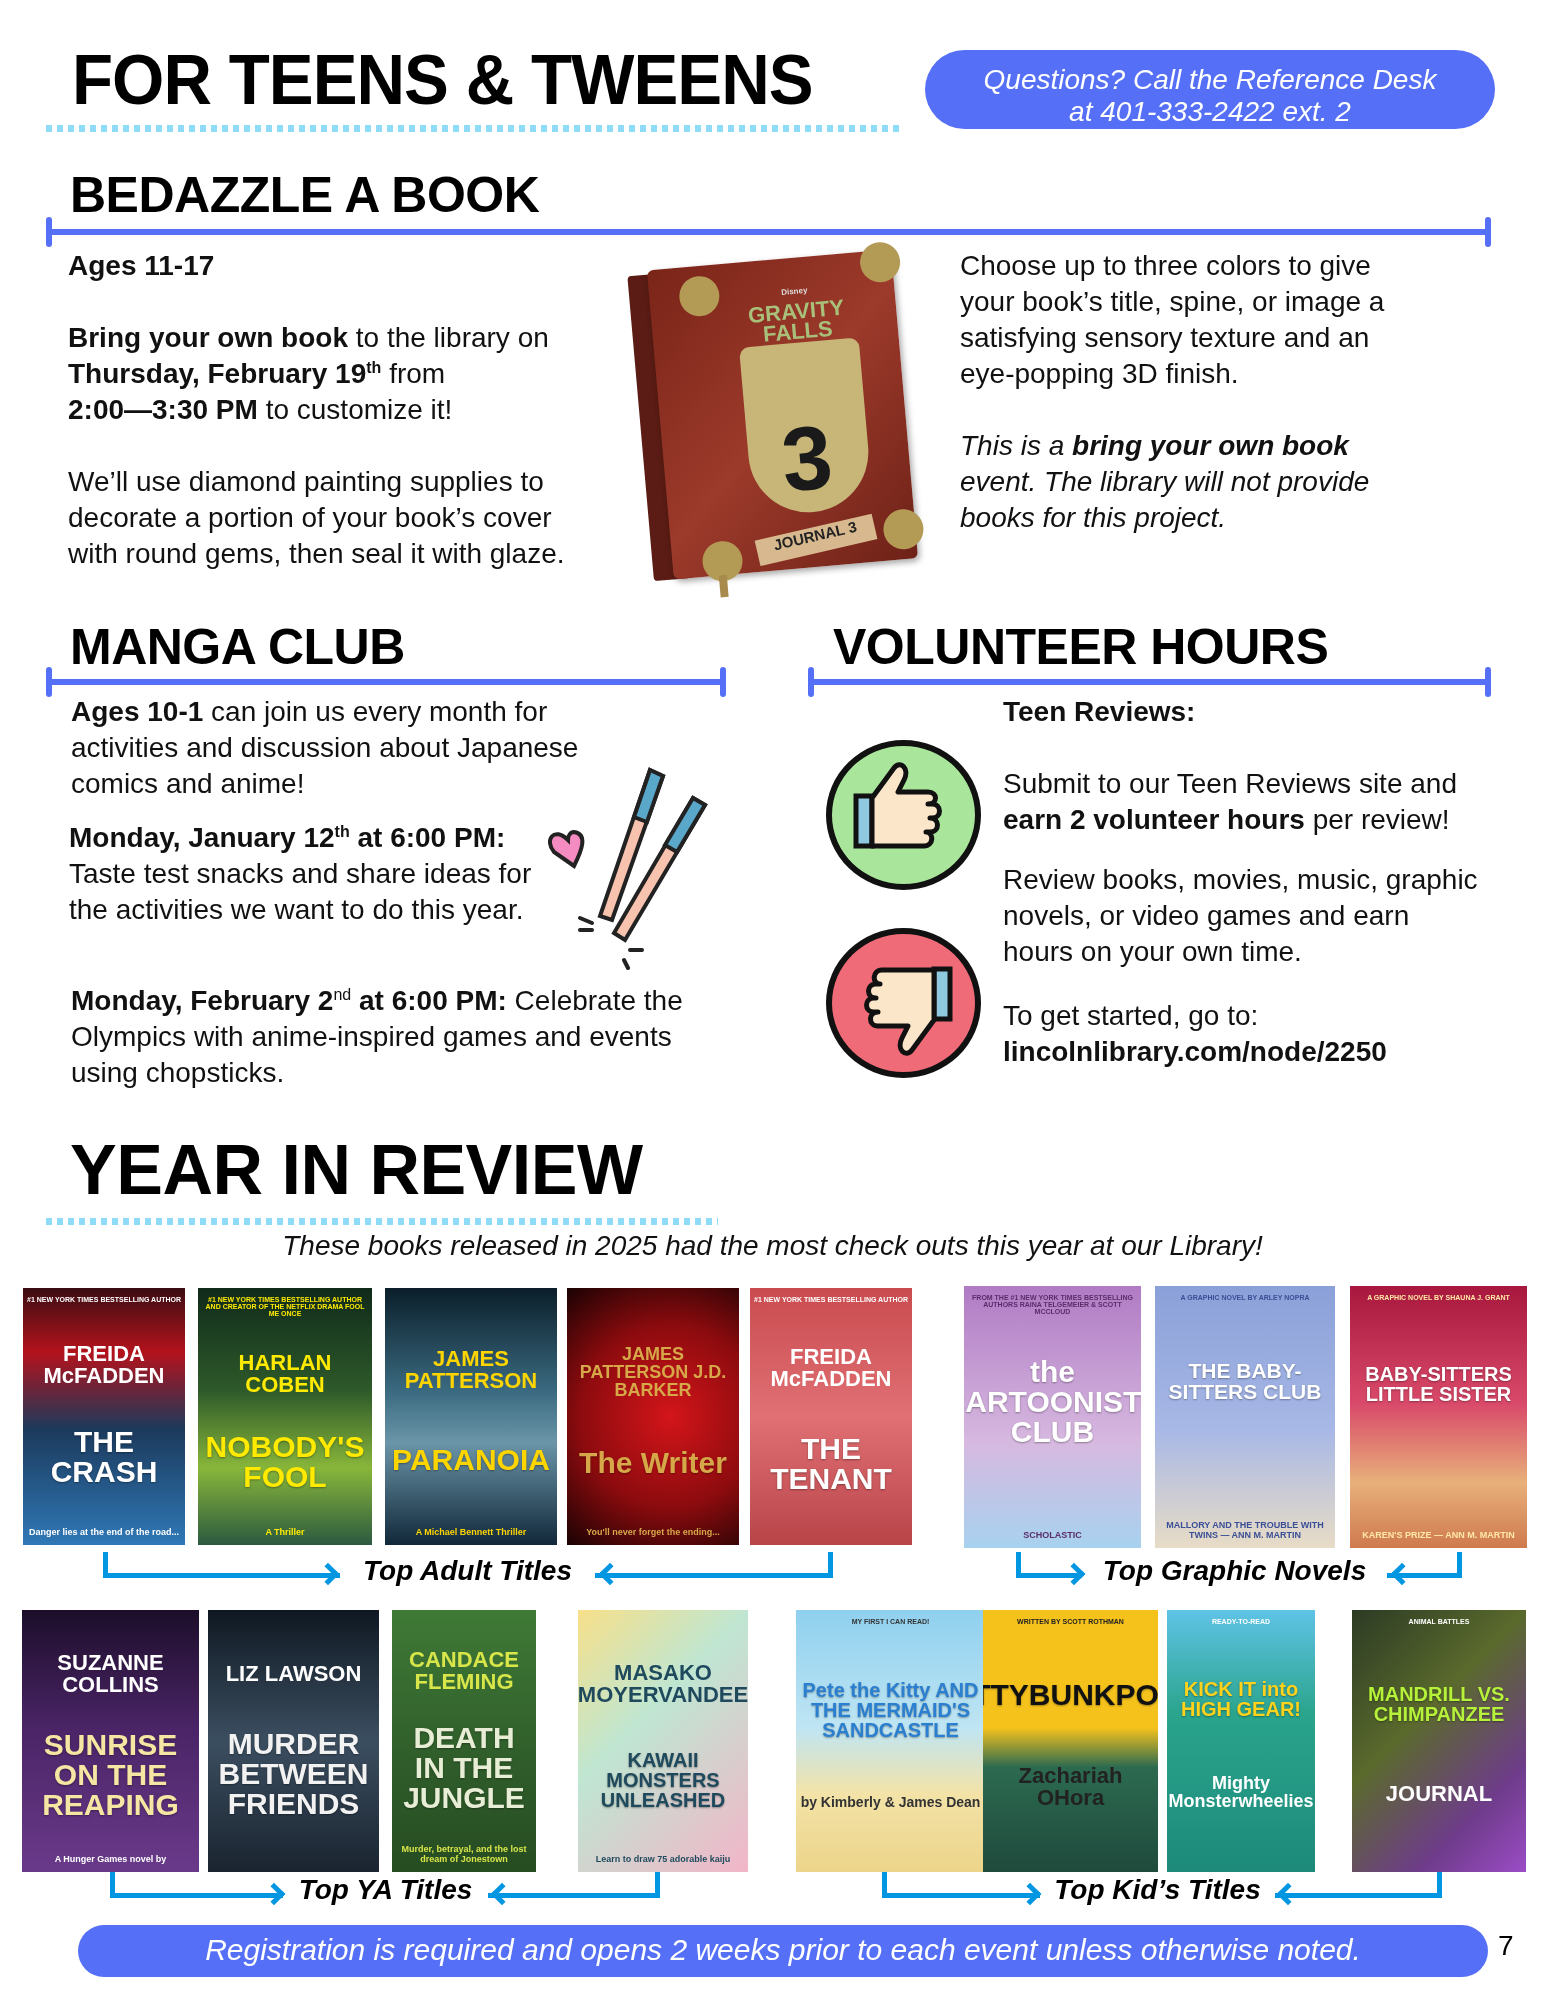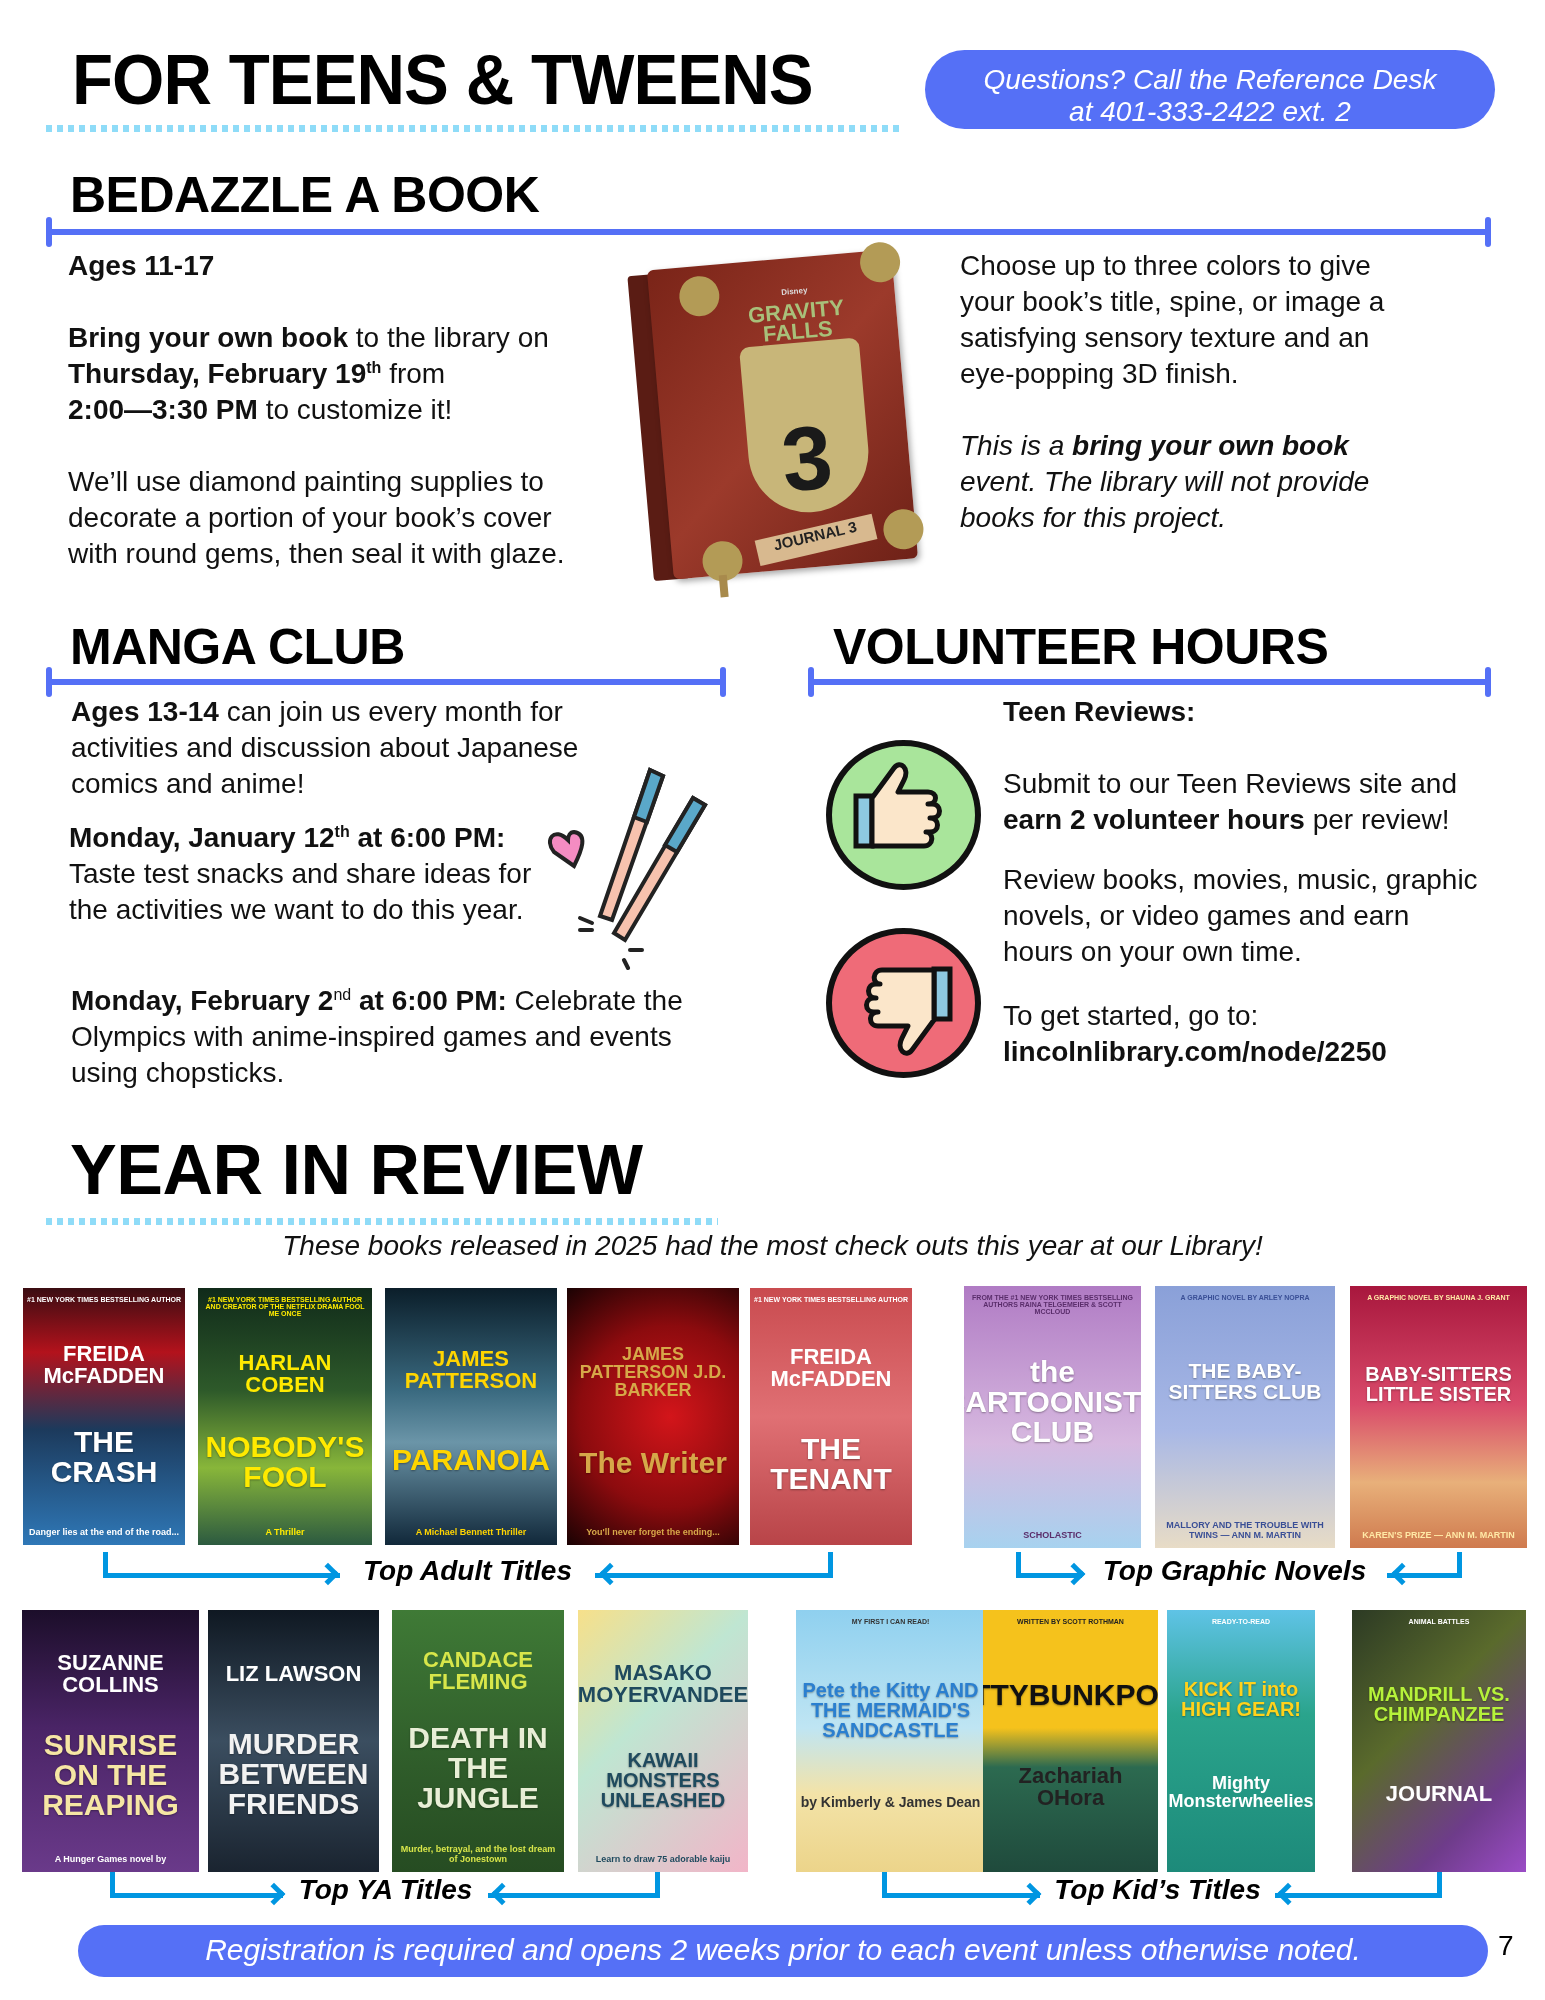--- a/index.html
+++ b/index.html
@@ -100,21 +100,21 @@
   <div style="height:36px;"></div>
   <div style="font-style:italic;">
     <span>This is a </span><b>bring your own book</b><span> event. The library will not provide books for this project.</span>
   </div>
 </div>
 
 <div class="abs sec-title" style="left:70px; top:618px; font-size:50px;">MANGA CLUB</div>
 <div class="abs rule" style="left:46px; top:679px; width:680px;"></div>
 
 <div class="abs body-text" style="left:71px; top:694px; width:570px;">
-  <b>Ages 13-14</b><span> can join us every month for activities and discussion about Japanese comics and anime!</span>
+  <b>Ages 10-1</b><span> can join us every month for activities and discussion about Japanese comics and anime!</span>
 </div>
 <div class="abs body-text" style="left:69px; top:820px; width:490px;">
   <b>Monday, January 12</b><sup style="font-weight:700;">th</sup><b> at 6:00 PM:</b><br>
   <span>Taste test snacks and share ideas for the activities we want to do this year.</span>
 </div>
 <div class="abs body-text" style="left:71px; top:983px; width:630px;">
   <b>Monday, February 2</b><sup style="font-weight:400;">nd</sup><b> at 6:00 PM:</b><span> Celebrate the Olympics with anime-inspired games and events using chopsticks.</span>
 </div>
 
 <svg class="abs" style="left:540px; top:760px;" width="180" height="210" viewBox="0 0 180 210">
@@ -216,21 +216,21 @@
       <div class="c-author" style="color: rgb(255, 255, 255); font-size: 22px;">SUZANNE COLLINS</div>
       <div class="c-title" style="color: rgb(246, 230, 164); font-size: 30px; text-shadow: rgba(0, 0, 0, 0.35) 0px 1px 2px;">SUNRISE ON THE REAPING</div>
       <div class="c-sub" style="color: rgb(255, 255, 255);">A Hunger Games novel by</div>
     </div>
     <div class="cover" style="left: 208px; top: 1610px; width: 171px; height: 262px; background: linear-gradient(rgb(15, 24, 34) 0%, rgb(59, 78, 96) 50%, rgb(26, 36, 48) 100%);">
       <div class="c-top" style="color: rgb(255, 255, 255);"></div>
       <div class="c-author" style="color: rgb(255, 255, 255); font-size: 22px;">LIZ LAWSON</div>
       <div class="c-title" style="color: rgb(242, 242, 242); font-size: 30px; text-shadow: rgba(0, 0, 0, 0.35) 0px 1px 2px;">MURDER BETWEEN FRIENDS</div>
       <div class="c-sub" style="color: rgb(255, 255, 255);"></div>
     </div>
-    <div class="cover" style="left: 392px; top: 1610px; width: 172px; height: 262px; background: linear-gradient(rgb(63, 122, 54) 0%, rgb(47, 92, 42) 60%, rgb(38, 76, 34) 100%);">
+    <div class="cover" style="left: 392px; top: 1610px; width: 144px; height: 262px; background: linear-gradient(rgb(63, 122, 54) 0%, rgb(47, 92, 42) 60%, rgb(38, 76, 34) 100%);">
       <div class="c-top" style="color: rgb(216, 230, 74);"></div>
       <div class="c-author" style="color: rgb(216, 230, 74); font-size: 22px;">CANDACE FLEMING</div>
       <div class="c-title" style="color: rgb(232, 238, 214); font-size: 30px; text-shadow: rgba(0, 0, 0, 0.35) 0px 1px 2px;">DEATH IN THE JUNGLE</div>
       <div class="c-sub" style="color: rgb(216, 230, 74);">Murder, betrayal, and the lost dream of Jonestown</div>
     </div>
     <div class="cover" style="left: 578px; top: 1610px; width: 170px; height: 262px; background: linear-gradient(135deg, rgb(247, 224, 138) 0%, rgb(191, 230, 210) 40%, rgb(242, 181, 200) 100%);">
       <div class="c-top" style="color: rgb(31, 74, 94);"></div>
       <div class="c-author" style="color: rgb(31, 74, 94); font-size: 22px;">MASAKO MOYERVANDEE</div>
       <div class="c-title" style="color: rgb(31, 74, 94); font-size: 20px; text-shadow: rgba(0, 0, 0, 0.35) 0px 1px 2px;">KAWAII MONSTERS UNLEASHED</div>
       <div class="c-sub" style="color: rgb(31, 74, 94);">Learn to draw 75 adorable kaiju</div>

